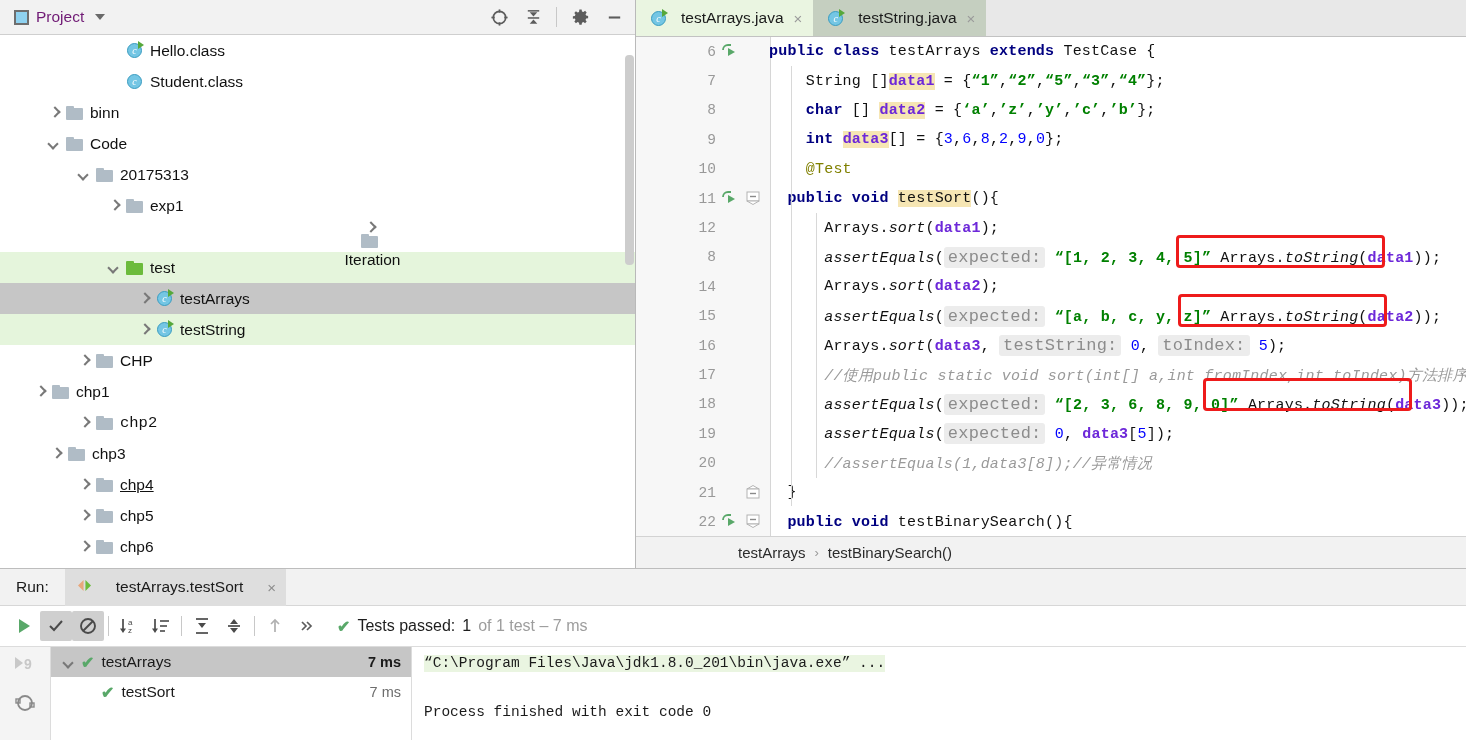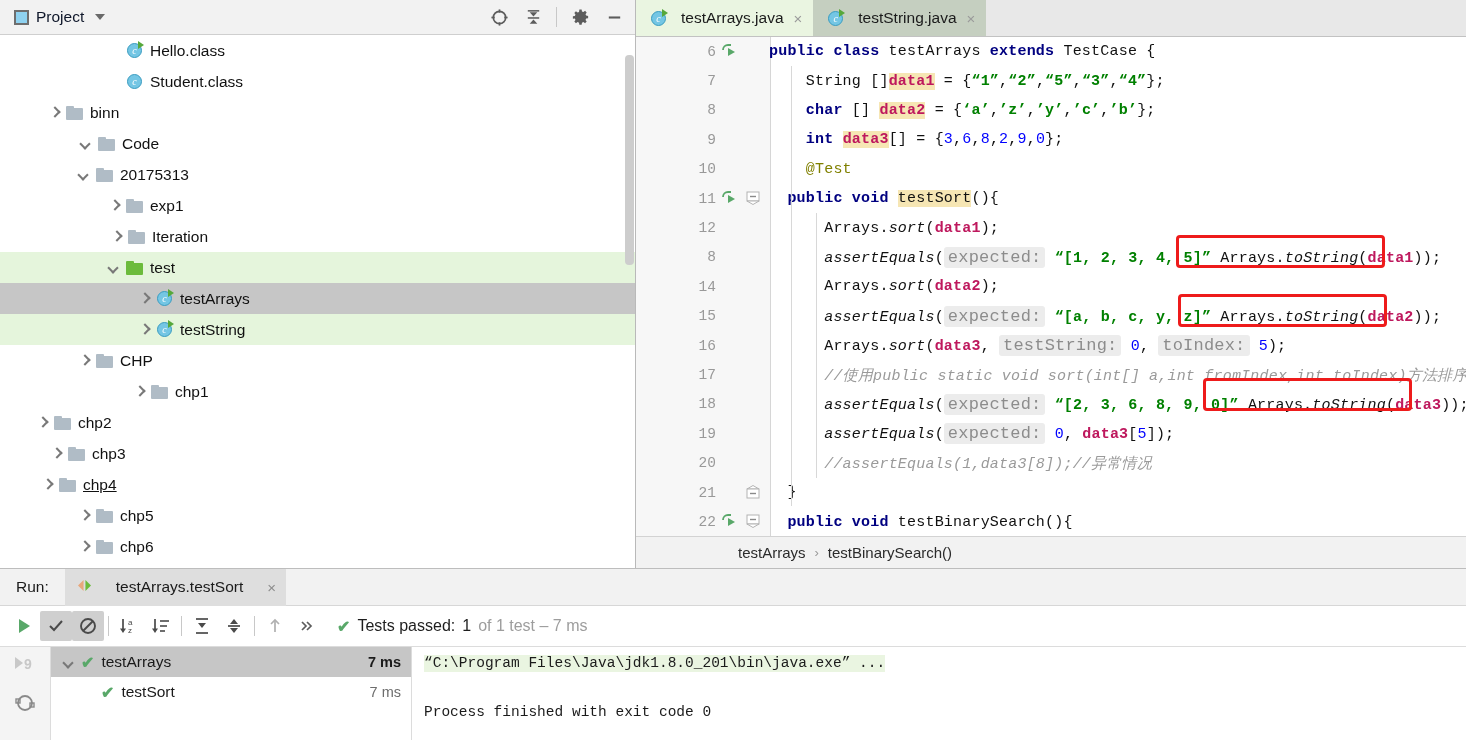--- a/index.html
+++ b/index.html
@@ -10,21 +10,21 @@
   }
   .app{position:relative;width:1466px;height:740px;}
 
   
   .project-panel{position:absolute;left:0;top:0;width:636px;height:568px;background:#fff;
     border-right:1px solid #b9b9b9;box-sizing:border-box;}
   .project-header{height:35px;display:flex;align-items:center;background:#f2f2f2;
     border-bottom:1px solid #cfcfcf;padding:0 6px 0 14px;box-sizing:border-box;}
   .ph-left{display:flex;align-items:center;gap:7px;}
   .proj-icon{width:15px;height:15px;border:2px solid #6e6e6e;box-sizing:border-box;background:#8fd2f0;}
-  .proj-title{font-size:15.5px;color:#0f172a;}
+  .proj-title{font-size:15.5px;color:#701a75;}
   .caret-down{width:0;height:0;border-left:5px solid transparent;border-right:5px solid transparent;
     border-top:6px solid #6a6a6a;margin-left:4px;}
   .ph-right{margin-left:auto;display:flex;align-items:center;gap:4px;}
   .tb-btn{width:30px;height:26px;display:flex;align-items:center;justify-content:center;}
   .divider-v{width:1px;height:20px;background:#c8c8c8;margin:0 4px;}
 
   .tree{position:relative;height:533px;overflow:hidden;background:#fff;}
   .trow{height:31px;display:flex;align-items:center;white-space:nowrap;font-size:15.5px;color:#111;}
   .trow.sel-green{background:#e5f5dc;}
   .trow.sel-gray{background:#c6c6c6;}
@@ -68,21 +68,21 @@
   .fold-col{position:absolute;left:99px;top:0;width:35px;height:500px;background:#f7f7f7;
     border-right:1px solid #d6d6d6;}
   .lines{position:absolute;left:0;top:0;right:0;bottom:0;}
   .ln{position:relative;height:29.4px;display:flex;align-items:center;}
   .lnum{position:absolute;left:0;width:80px;text-align:right;color:#999;font-size:14.5px;
     font-family:"Liberation Mono",monospace;}
   .runmark{position:absolute;left:84px;top:5px;width:18px;height:18px;}
   .codetext{position:absolute;left:133px;white-space:pre;font-size:15px;
     font-family:"Liberation Mono",monospace;color:#111;letter-spacing:.2px;}
   .kw{color:#000080;font-weight:bold;}
-  .fld{color:#be185d;font-weight:bold;}
+  .fld{color:#6d28d9;font-weight:bold;}
   .hl{background:#f6e6b4;}
   .str{color:#008000;font-weight:bold;}
   .num{color:#0000ff;}
   .mth{color:#111;font-style:italic;}
   .ann{color:#808000;}
   .cmt{color:#9a9a9a;font-style:italic;}
   .hint{background:#ececec;color:#8c8c8c;border-radius:3px;padding:1px 4px;font-size:17px;}
   .indent-guide{position:absolute;top:0;bottom:0;width:1px;background:#d8d8d8;}
 
   .redbox{position:absolute;border:3.5px solid #ee1b1b;border-radius:4px;box-sizing:border-box;}
@@ -187,36 +187,36 @@
               <span class="circ"></span>
               <span class="ltr">c</span>
             </span>
             <span class="tlabel">Student.class</span>
           </div>
           <div class="trow" style="padding-left: 48px;">
             <span class="arrow right"></span>
             <span class="folder"></span>
             <span class="tlabel">binn</span>
           </div>
-          <div class="trow" style="padding-left: 48px; margin-left: 32px;">
+          <div class="trow" style="padding-left: 48px;">
             <span class="arrow down"></span>
             <span class="folder"></span>
             <span class="tlabel">Code</span>
           </div>
           <div class="trow" style="padding-left: 78px;">
             <span class="arrow down"></span>
             <span class="folder"></span>
             <span class="tlabel">20175313</span>
           </div>
           <div class="trow" style="padding-left: 108px;">
             <span class="arrow right"></span>
             <span class="folder"></span>
             <span class="tlabel">exp1</span>
           </div>
-          <div class="trow" style="padding-left: 110px;">
+          <div class="trow" style="padding-left: 110px; flex-direction: column;">
             <span class="arrow right"></span>
             <span class="folder"></span>
             <span class="tlabel">Iteration</span>
           </div>
           <div class="trow sel-green" style="padding-left: 108px;">
             <span class="arrow down"></span>
             <span class="folder green"></span>
             <span class="tlabel">test</span>
           </div>
           <div class="trow sel-gray" style="padding-left: 138px;">
@@ -235,36 +235,36 @@
               <span class="ltr">c</span>
               <span class="flag"></span>
             </span>
             <span class="tlabel">testString</span>
           </div>
           <div class="trow" style="padding-left: 78px;">
             <span class="arrow right"></span>
             <span class="folder"></span>
             <span class="tlabel">CHP</span>
           </div>
-          <div class="trow" style="padding-left: 120px; margin-left: 13px;">
+          <div class="trow" style="padding-left: 34px;">
             <span class="arrow right"></span>
             <span class="folder"></span>
             <span class="tlabel">chp1</span>
           </div>
-          <div class="trow" style="padding-left: 36px;">
+          <div class="trow" style="padding-left: 78px; font-family: Liberation Mono, monospace;">
             <span class="arrow right"></span>
             <span class="folder"></span>
             <span class="tlabel">chp2</span>
           </div>
           <div class="trow" style="padding-left: 50px;">
             <span class="arrow right"></span>
             <span class="folder"></span>
             <span class="tlabel">chp3</span>
           </div>
-          <div class="trow" style="padding-left: 41px; text-decoration: underline;">
+          <div class="trow" style="padding-left: 78px; text-decoration: underline;">
             <span class="arrow right"></span>
             <span class="folder"></span>
             <span class="tlabel">chp4</span>
           </div>
           <div class="trow" style="padding-left: 78px;">
             <span class="arrow right"></span>
             <span class="folder"></span>
             <span class="tlabel">chp5</span>
           </div>
           <div class="trow" style="padding-left: 78px;">

